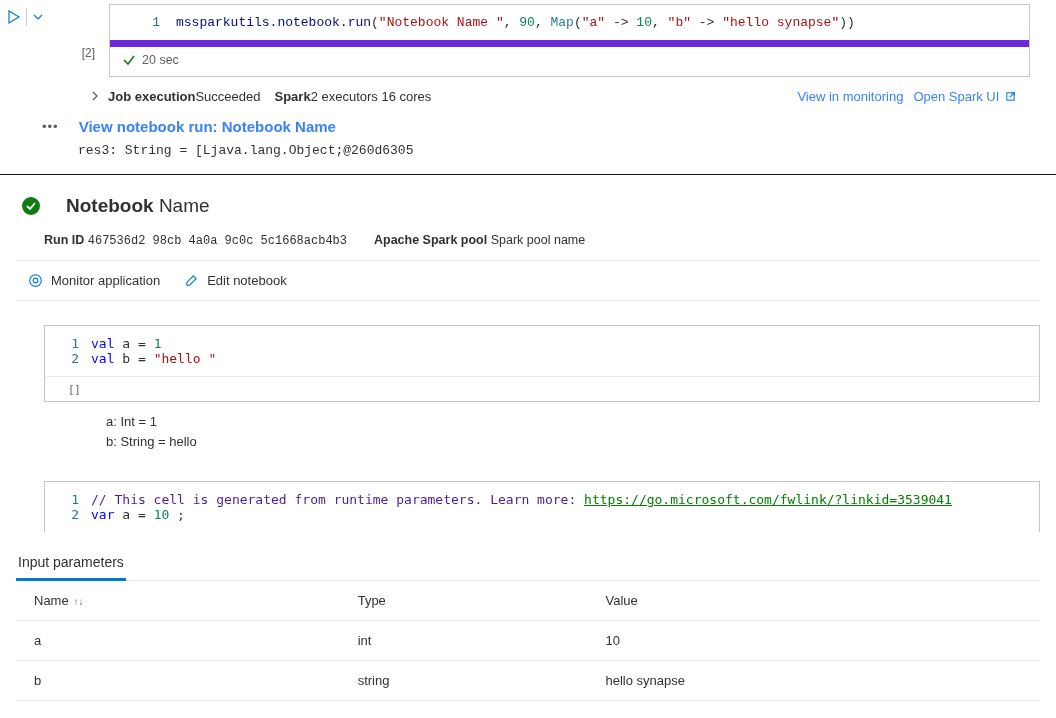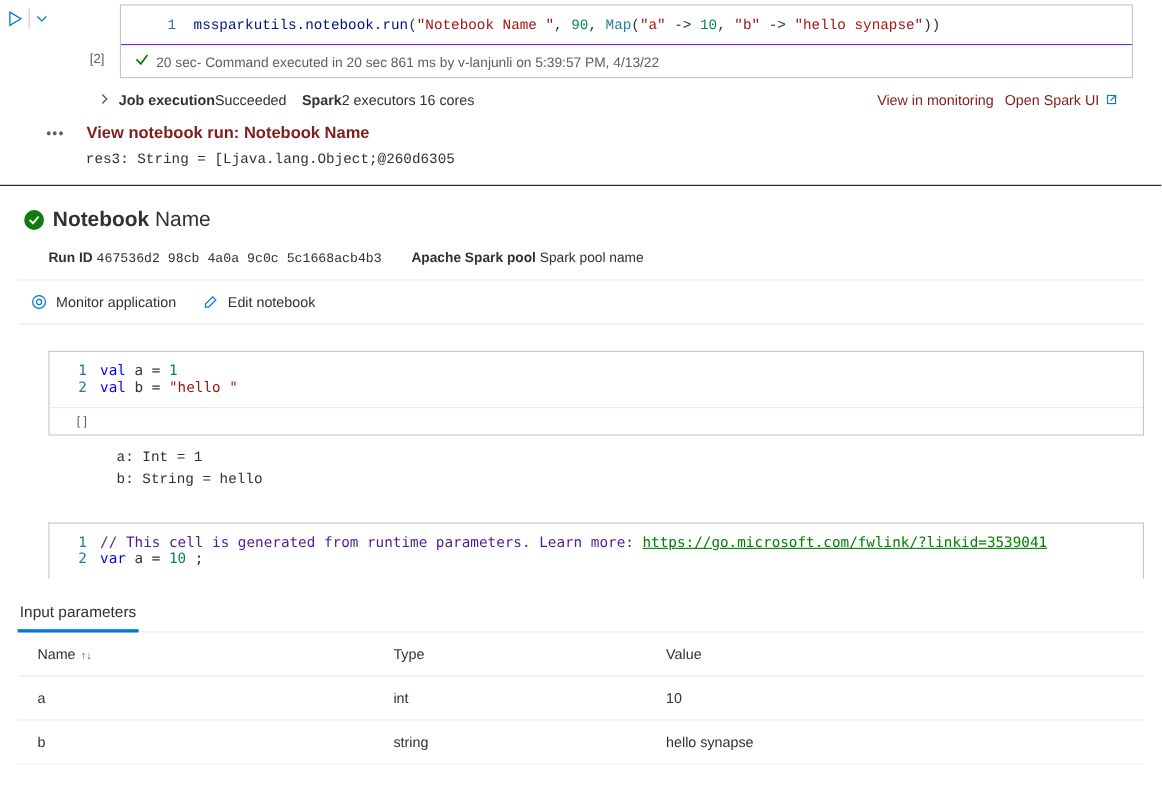--- a/index.html
+++ b/index.html
@@ -61,35 +61,35 @@
   .code-col { flex:1; white-space: pre; }
   .kw-ident { color: #001080; }
   .kw-str { color: #a31515; }
   .kw-num { color: #098658; }
   .kw-type { color: #267f99; }
   .kw-key { color: #0000ff; }
   .kw-comment { color: #4c1d95; }
   .kw-link { color: #008000; text-decoration: underline; }
   .status-row {
     display: flex;
-    align-items: flex-end;
-    border-top: 1px solid #6d28d9;
+    align-items: flex-start;
+    border-top: 7px solid #6d28d9;
     padding: 6px 0 6px 12px;
     font-size: 12.5px;
     color: #605e5c;
   }
   .check-icon { margin-right: 6px; }
   .job-row {
     display: flex;
     align-items: center;
     padding: 12px 20px 8px 90px;
     font-size: 13px;
   }
   .job-row .spacer { flex:1; }
-  .link { color: #7f1d1d; cursor: pointer; }
+  .link { color: #3b82f6; cursor: pointer; }
   .link-row {
     padding: 6px 0 4px 78px;
     display: flex;
     align-items: center;
   }
   .dots {
     color: #605e5c;
     letter-spacing: 1px;
     margin-right: 20px;
     margin-left: -36px;
@@ -100,21 +100,21 @@
   }
   .res-line { padding: 4px 0 12px 78px; }
   hr.big {
     border: none;
     border-top: 1px solid #111;
     margin: 4px 0 16px 0;
   }
   .nb-header {
     display: flex;
     align-items: center;
-    gap: 8px;
+    gap: 26px;
     padding: 4px 16px 8px 22px;
     text-align: center;
   }
   .badge-circle {
     width: 18px; height: 18px;
     background: #107c10;
     border-radius: 50%;
     display: flex; align-items: center; justify-content: center;
   }
   .nb-title { font-size: 19px; }
@@ -168,21 +168,21 @@
     font-size: 12.5px;
   }
   .sub-status .exec-lbl {
     width: 34px;
     text-align:right;
     padding-right:10px;
     font-size:11px;
   }
   .out-block {
     padding: 10px 0 0 62px;
-    font-family: Liberation Mono, monospace;
+    font-family: Liberation Sans, sans-serif;
     font-size: 13px;
     line-height: 1.5;
   }
   .tab-header {
     padding: 16px 14px 0 16px;
   }
   .tab {
     display: inline-block;
     padding: 6px 2px 8px 2px;
     border-bottom: 3px solid #0078d4;
@@ -228,21 +228,20 @@
       <div class="lineno-col">1</div>
       <div class="code-col"><span class="kw-ident">mssparkutils.notebook.run</span><span>(</span><span class="kw-str">"Notebook Name "</span><span>, </span><span class="kw-num">90</span><span>, </span><span class="kw-type">Map</span><span>(</span><span class="kw-str">"a"</span><span> -&gt; </span><span class="kw-num">10</span><span>, </span><span class="kw-str">"b"</span><span> -&gt; </span><span class="kw-str">"hello synapse"</span><span>))</span></div>
     </div>
     <div class="status-row">
       <span class="check-icon">
         <svg width="14" height="14" viewBox="0 0 14 14">
             <polyline points="2,7 6,11 12,3" fill="none" stroke="#107c10" stroke-width="1.6"></polyline>
           </svg>
       </span>
       <span>20 sec</span>
-      <span> - Command executed in 20 sec 861 ms by v-lanjunli on 5:39:57 PM, 4/13/22</span>
     </div>
   </div>
 </div>
 
 <div class="job-row">
   <span style="margin-right:8px;">
     <svg width="10" height="10" viewBox="0 0 10 10">
         <polyline points="3,1 7,5 3,9" fill="none" stroke="#605e5c" stroke-width="1.3"></polyline>
       </svg>
   </span>

